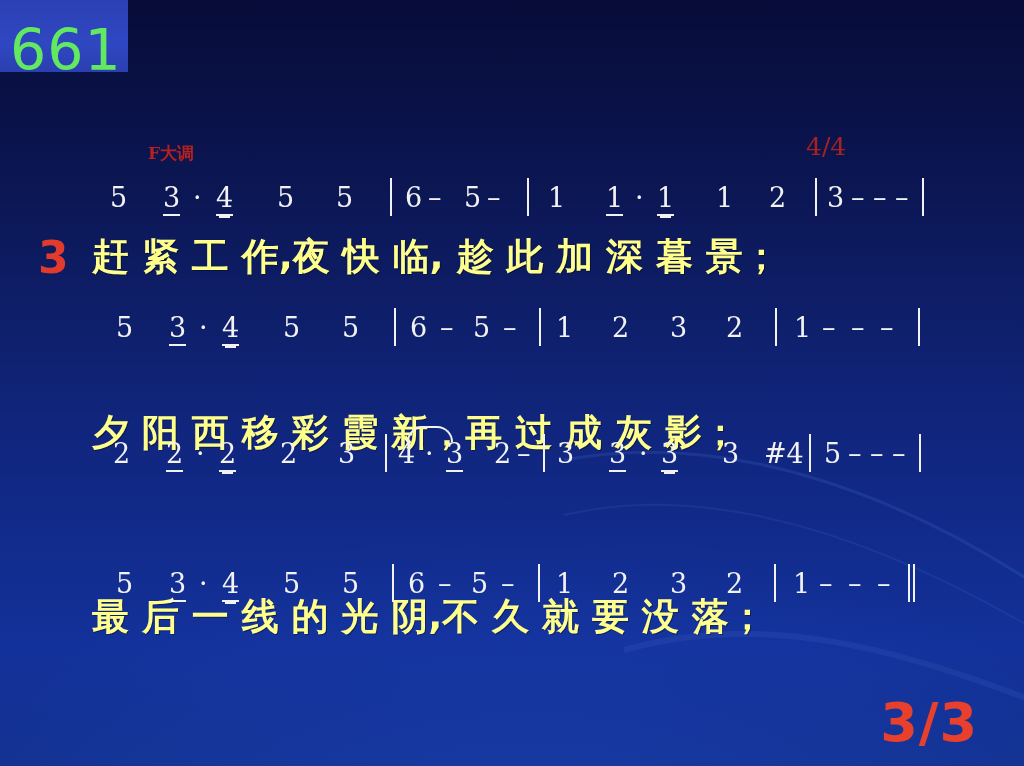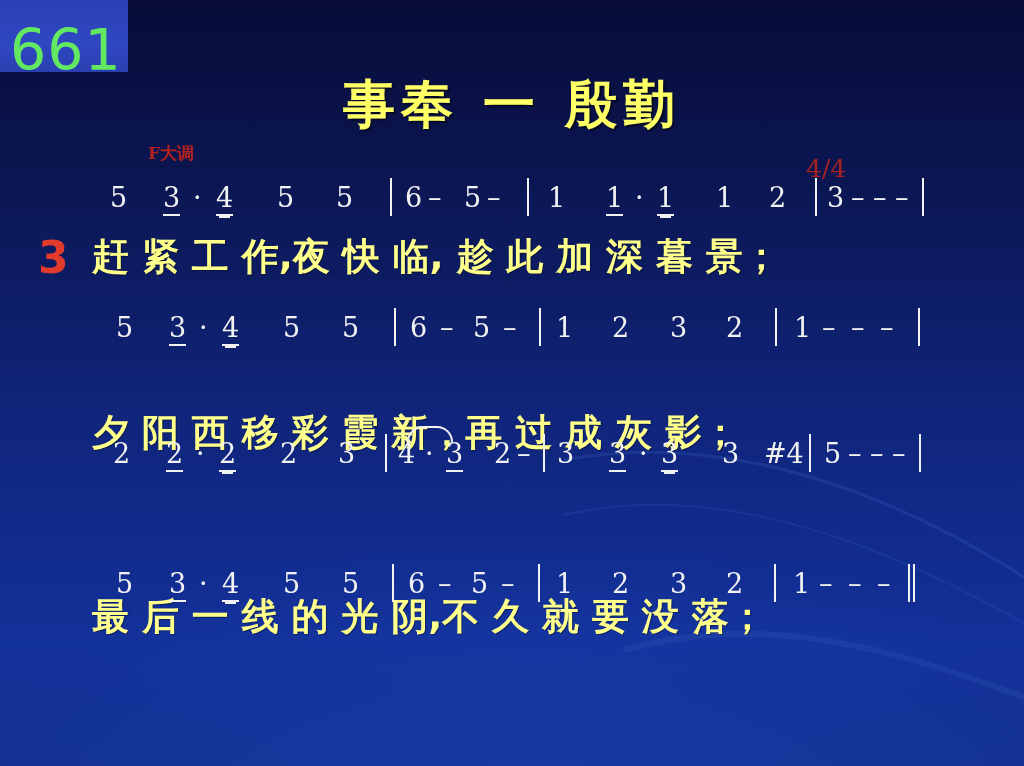--- a/index.html
+++ b/index.html
@@ -70,21 +70,21 @@
     left: 148px;
     top: 142px;
     font-family: "DejaVu Serif", serif;
     font-size: 17px;
     font-weight: bold;
     color: #b3221f;
   }
   #time-sig {
     position: absolute;
     left: 806px;
-    top: 154px;
+    top: 132px;
     font-family: "DejaVu Serif", serif;
     font-size: 25px;
     color: #a8231f;
   }
 
   
   .system {
     position: absolute;
     left: 0;
     width: 1024px;
@@ -167,21 +167,20 @@
   <svg class="swoosh" width="480" height="300" style="right:-20px; top:420px;" viewBox="0 0 480 300">
     <path d="M0,40 C160,10 330,70 480,170" stroke="rgba(90,140,235,0.30)" stroke-width="3" fill="none"></path>
     <path d="M0,95 C150,60 320,120 480,215" stroke="rgba(90,140,235,0.22)" stroke-width="2" fill="none"></path>
     <path d="M60,230 C200,190 340,230 480,285" stroke="rgba(120,165,245,0.18)" stroke-width="6" fill="none"></path>
   </svg>
 
   <div id="badge">
     <span class="num">661</span>
   </div>
 
-  <div id="title">事奉 一 殷勤</div>
 
   <div id="key-sig">F大调</div>
 
   <div id="time-sig">4/4</div>
 
   <div id="systems-host">
       <div class="system" style="top: 182px;">
         <div class="notes">
           <span class="n" style="left: 110px;">5</span>
           <span class="n u1" style="left: 163px;">3</span>
@@ -291,14 +290,15 @@
           <span class="n" style="left: 819px;">–</span>
           <span class="n" style="left: 848px;">–</span>
           <span class="n" style="left: 877px;">–</span>
           <span class="bar final" style="left: 908px;"></span>
         </div>
       </div>
     </div>
 
   <div class="verse-no" style="left:38px; top:232px;">3</div>
 
+  <div id="page-counter">3/3</div>
 
 </div>
 
 </body></html>

